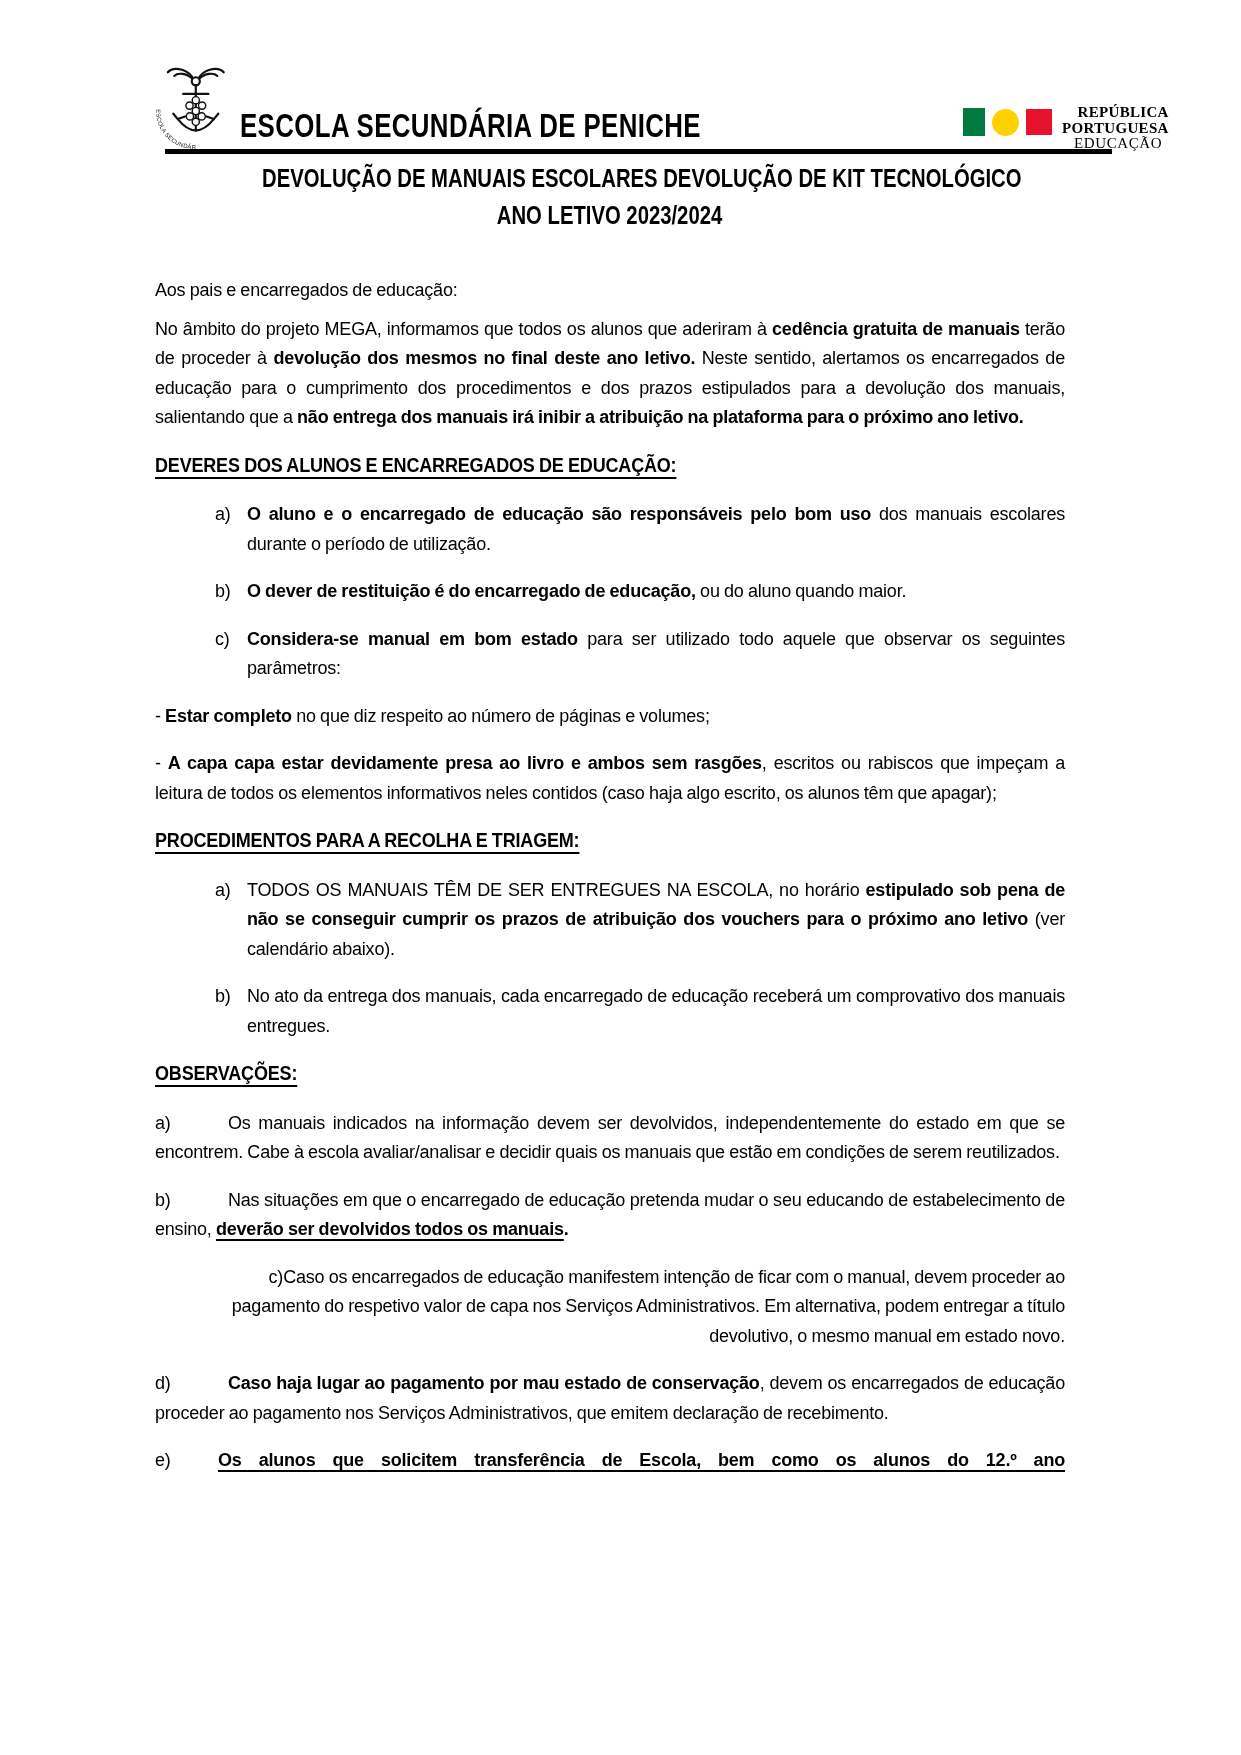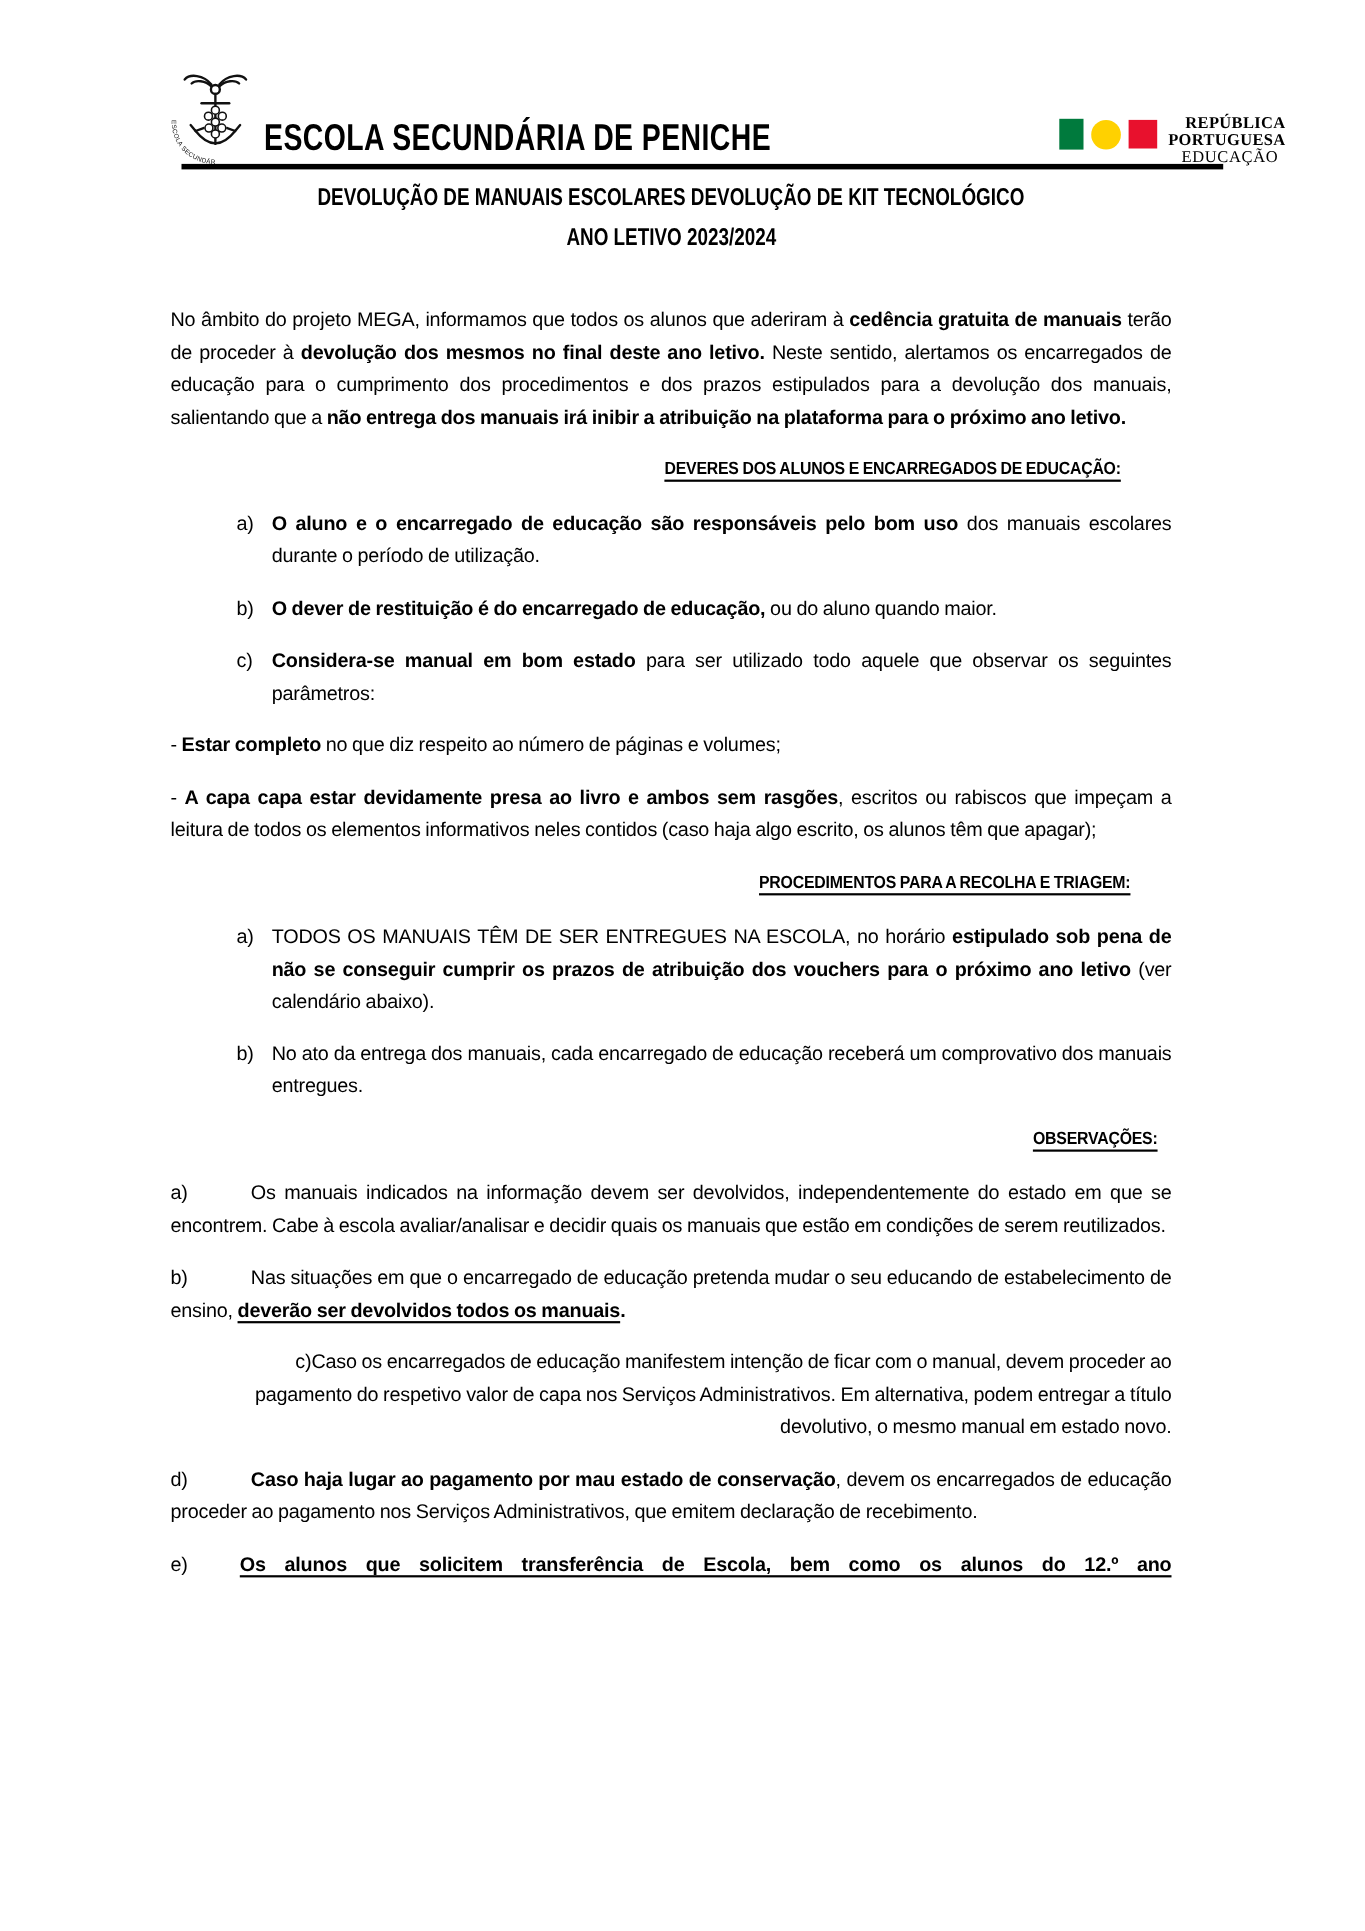--- a/index.html
+++ b/index.html
@@ -22,30 +22,30 @@
   .flag{display:flex;align-items:center;height:30px;margin-top:2px;}
   .flag .g{width:22px;height:28px;background:var(--flag-green,#007A3D);}
   .flag .y{width:27px;height:27px;border-radius:50%;background:var(--flag-yellow,#FFD100);margin-left:7px;}
   .flag .r{width:26px;height:26px;background:var(--flag-red,#E8112D);margin-left:7px;}
   .gov-text{margin-left:10px;font-family:"Liberation Serif","DejaVu Serif",serif;line-height:15.5px;font-size:15px;}
   .gov-text .l1,.gov-text .l2{font-weight:bold;letter-spacing:.3px;text-align:right;}
   .gov-text .l3{font-weight:normal;letter-spacing:.6px;margin-left:12px;}
 
   
   .doc-title{position:absolute;left:155px;top:160px;width:910px;text-align:center;
-    font-weight:bold;font-size:22px;line-height:37px;}
+    font-weight:bold;font-size:26px;line-height:37px;}
   .doc-title .tx{display:inline-block;transform:scaleX(.78);white-space:nowrap;}
 
   
   .content{position:absolute;left:155px;top:276px;width:910px;
     font-size:18px;line-height:29.5px;letter-spacing:-.2px;word-spacing:-.5px;}
   .para{margin:0 0 18px 0;}
   .just{text-align:justify;}
   .salutation{margin-bottom:9px;}
-  h2.sec{font-size:16px;font-weight:bold;margin:16px 0 20px 0;letter-spacing:-.2px;text-align:right;}
+  h2.sec{font-size:20px;font-weight:bold;margin:16px 0 20px 0;letter-spacing:-.2px;}
   h2.sec .hx{display:inline-block;transform:scaleX(.9);transform-origin:left center;
     text-decoration:underline;text-decoration-thickness:2px;text-underline-offset:5px;}
   .b{font-weight:bold;}
   .bu{font-weight:bold;text-decoration:underline;text-decoration-thickness:2px;text-underline-offset:4px;}
   .hli{display:flex;margin:0 0 18px 0;}
   .hli .m{flex:0 0 32px;margin-left:60px;}
   .hli .t{flex:1;text-align:justify;}
   .m2{display:inline-block;}
   .w73{width:73px;}
   .w50{width:50px;}
@@ -107,20 +107,21 @@
     </div>
   </div>
 
   <div class="doc-title">
     <div><span class="tx">DEVOLUÇÃO DE MANUAIS ESCOLARES DEVOLUÇÃO DE KIT TECNOLÓGICO</span></div>
     <div><span class="tx">ANO LETIVO 2023/2024</span></div>
   </div>
 
   <div class="content">
 
+    <p class="para salutation">Aos pais e encarregados de educação:</p>
 
     <p class="para just"><span>No âmbito do projeto MEGA, informamos que todos os alunos que aderiram à </span><span class="b">cedência gratuita de manuais</span><span> terão de proceder à </span><span class="b">devolução dos mesmos no final deste ano letivo.</span><span> Neste sentido, alertamos os encarregados de educação para o cumprimento dos procedimentos e dos prazos estipulados para a devolução dos manuais, salientando que a </span><span class="b">não entrega dos manuais irá inibir a atribuição na plataforma para o próximo ano letivo.</span></p>
 
     <h2 class="sec"><span class="hx">DEVERES DOS ALUNOS E ENCARREGADOS DE EDUCAÇÃO:</span></h2>
 
     <div class="hli">
       <span class="m">a)</span>
       <div class="t"><span class="b">O aluno e o encarregado de educação são responsáveis pelo bom uso</span><span> dos manuais escolares durante o período de utilização.</span></div>
     </div>
 

